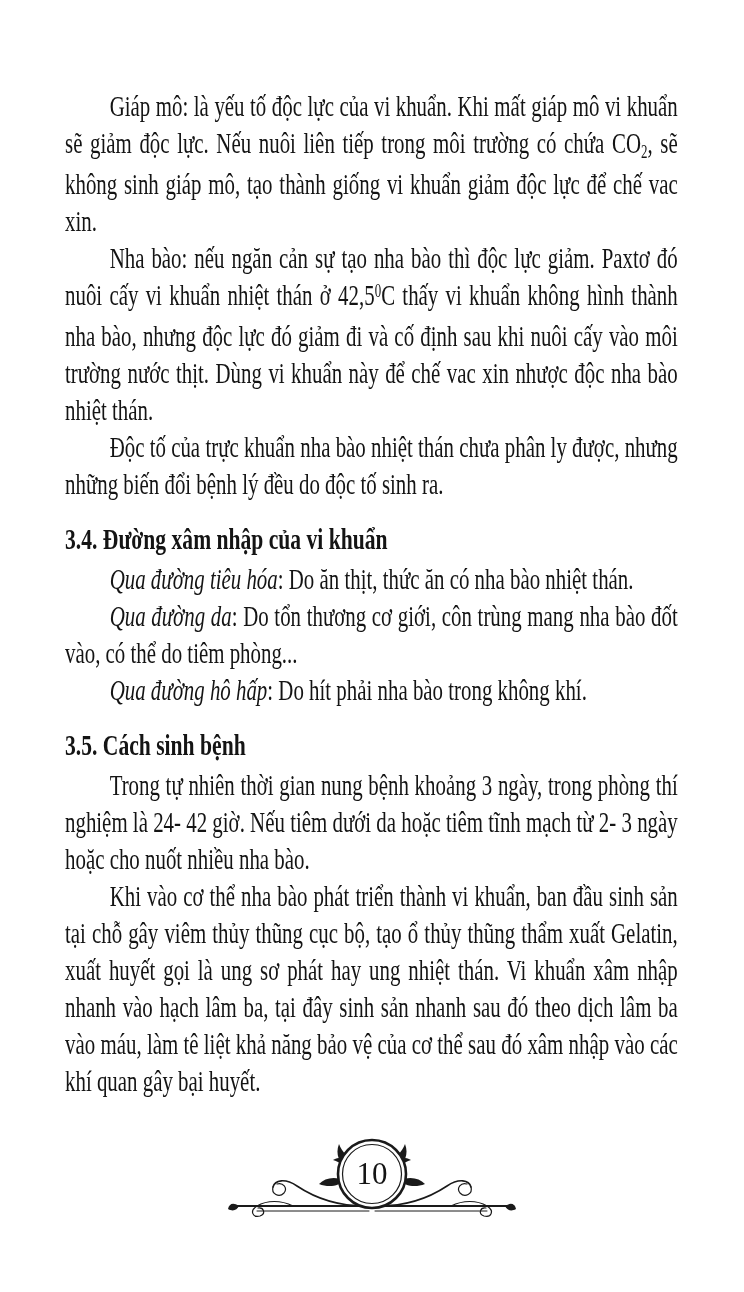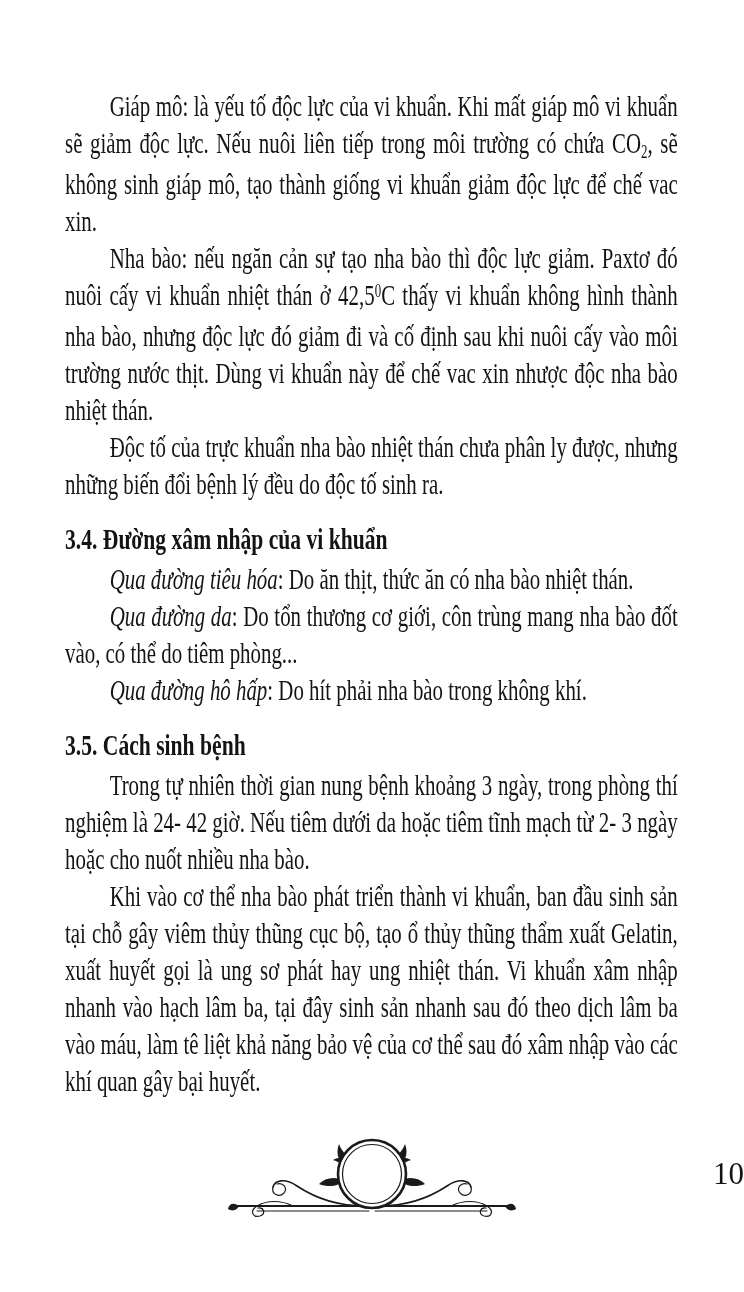--- a/index.html
+++ b/index.html
@@ -62,21 +62,21 @@
   }
   .ornament {
     display: block;
     margin: 0 auto;
   }
   .pageno {
     position: absolute;
     left: 0;
     right: 0;
     top: 41px;
-    text-align: right;
+    text-align: center;
     font-size: 31px;
     line-height: 38px;
     color: #141414;
   }
 </style>
 </head>
 <body>
 
 <div class="page">
 

